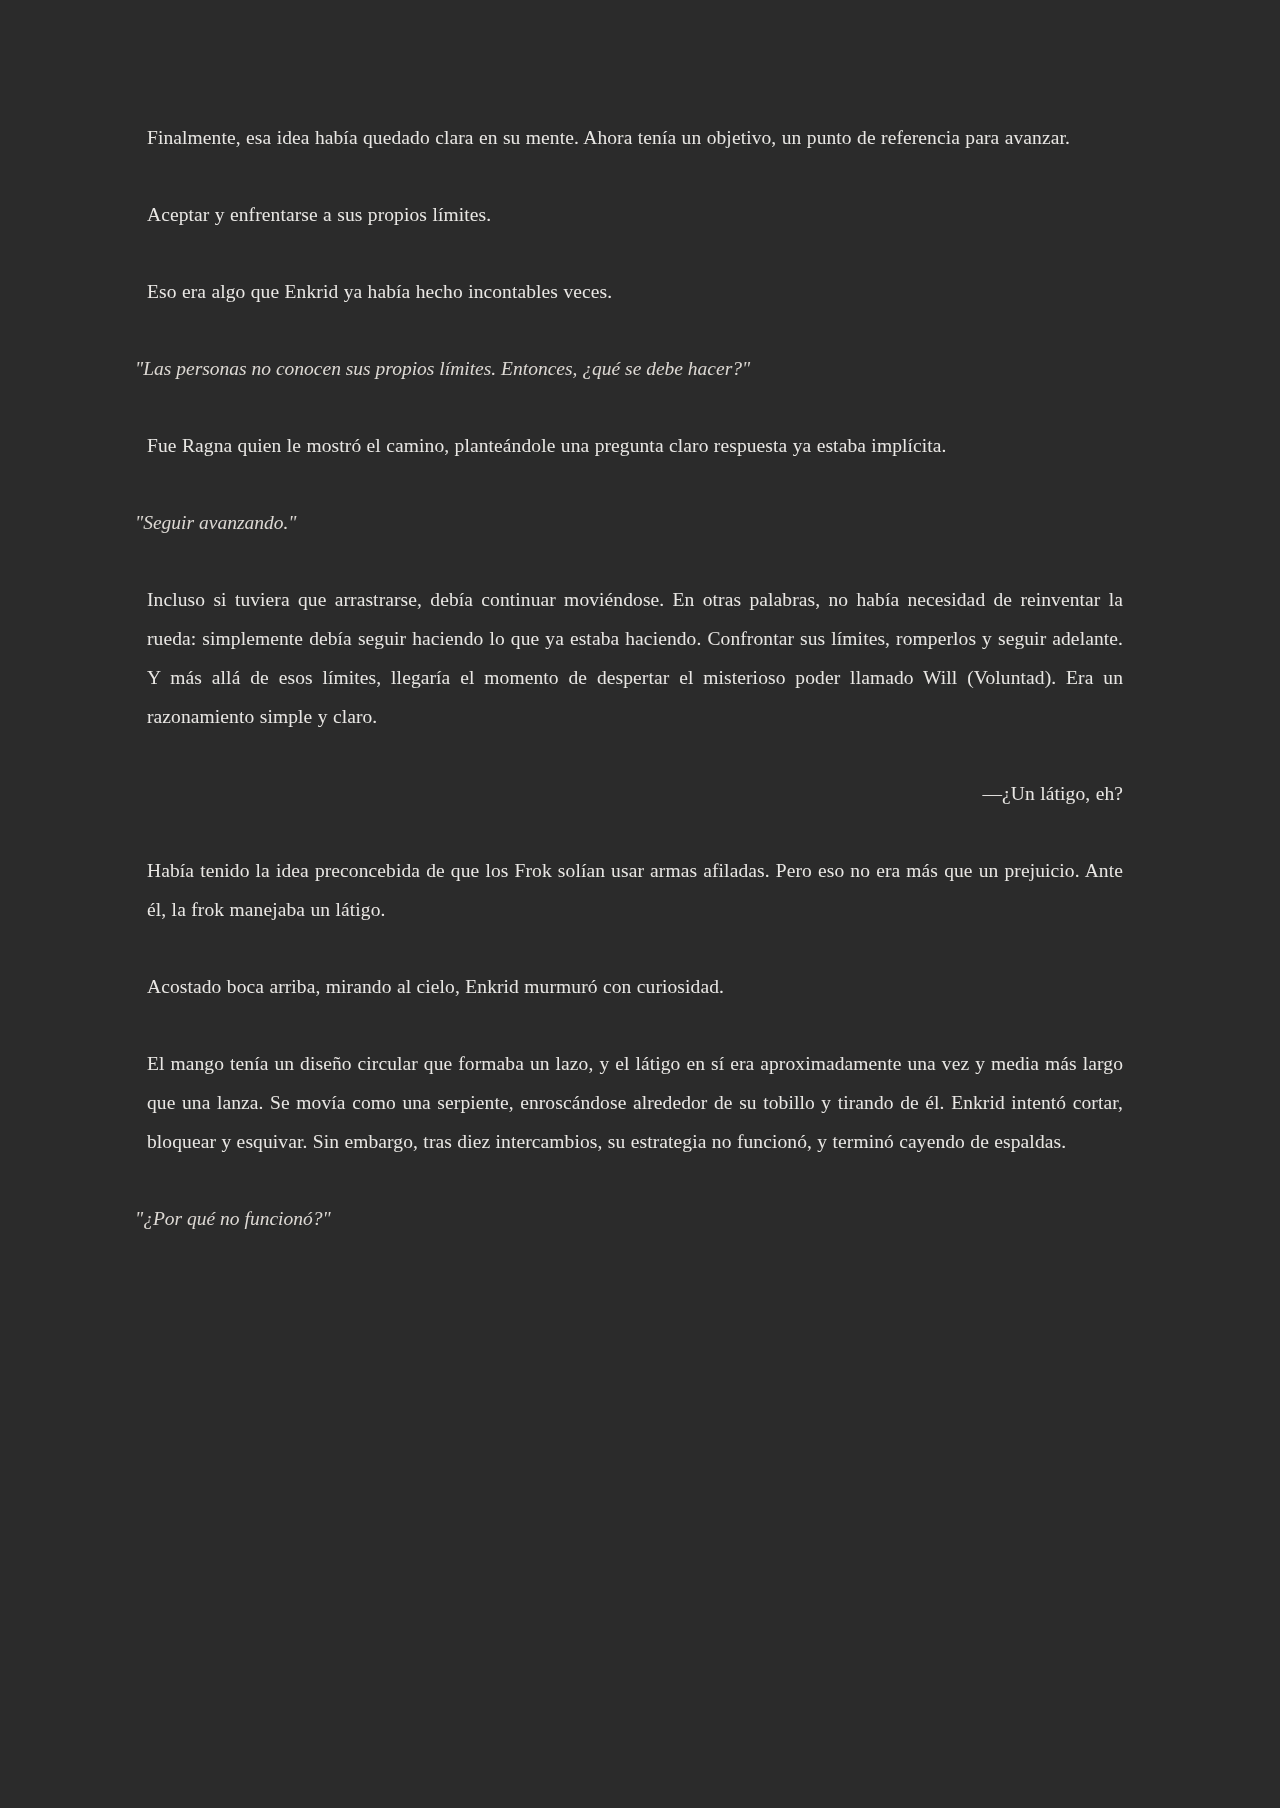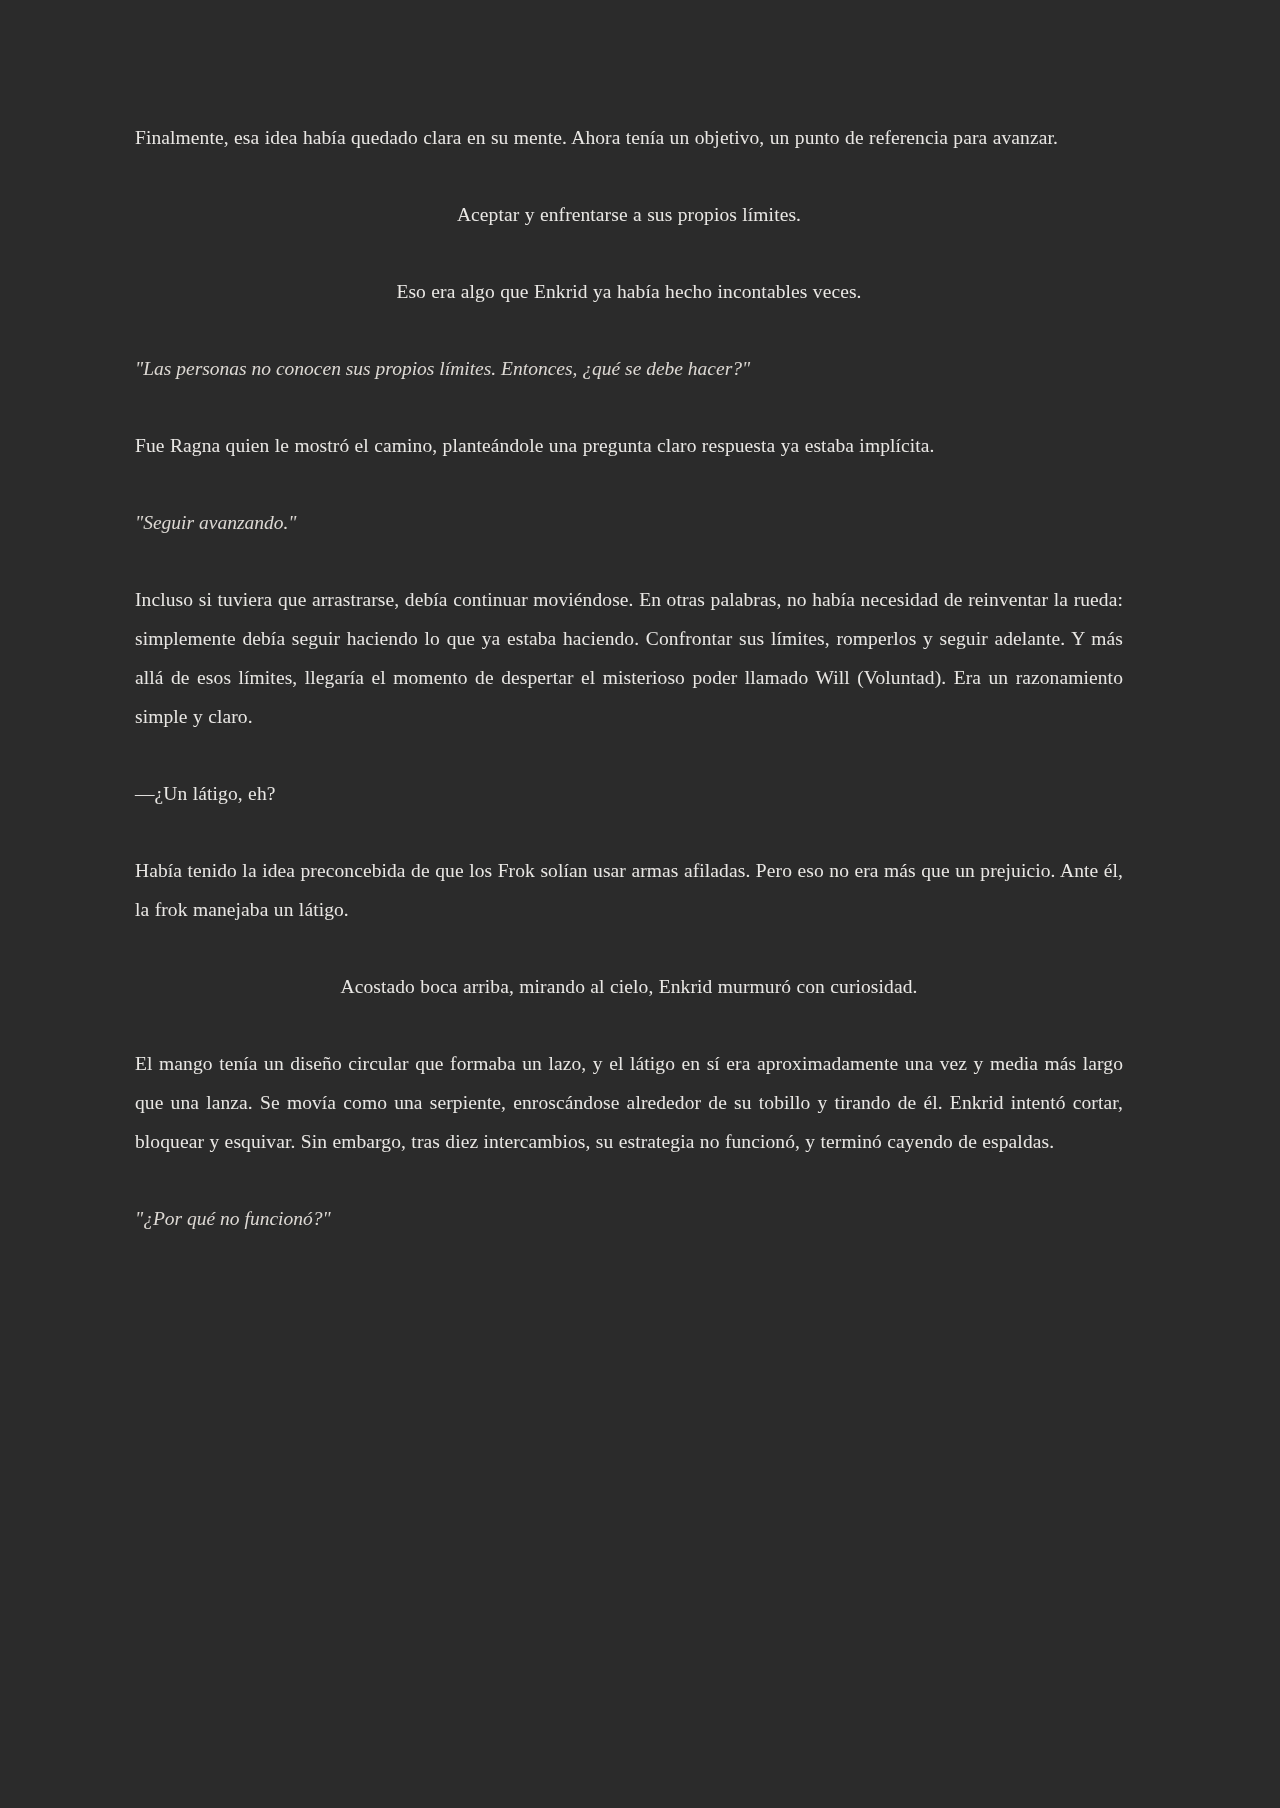--- a/index.html
+++ b/index.html
@@ -18,21 +18,21 @@
     width: 1280px;
     min-height: 1808px;
     box-sizing: border-box;
     background: #2b2b2b;
     padding: 118px 158px 120px 135px;
   }
   .reader-body {
     width: 988px;
   }
   p.para {
-    margin: 0 0 38px 0;
+    margin: 0 0 38px 12px;
     font-size: 19.5px;
     line-height: 39px;
     text-align: justify;
     text-justify: inter-word;
     letter-spacing: 0.1px;
     color: #e9e7e4;
     word-spacing: 0.4px;
     font-family: Liberation Serif, serif;
   }
   p.para:last-child {
@@ -40,24 +40,24 @@
   }
   p.quote {
     font-style: italic;
     text-align: left;
     color: #ddd9d4;
     font-size: 19.5px;
     line-height: 39px;
     margin: 0 0 38px 0;
   }
   p.dash {
-    text-align: left;
+    text-align: right;
   }
   p.short {
-    text-align: center;
+    text-align: left;
   }
 </style>
 </head>
 <body>
 
 <div class="page">
   <div class="reader-body">
 
     <p class="para">Finalmente, esa idea había quedado clara en su mente. Ahora tenía un objetivo, un punto de referencia para avanzar.</p>
 

